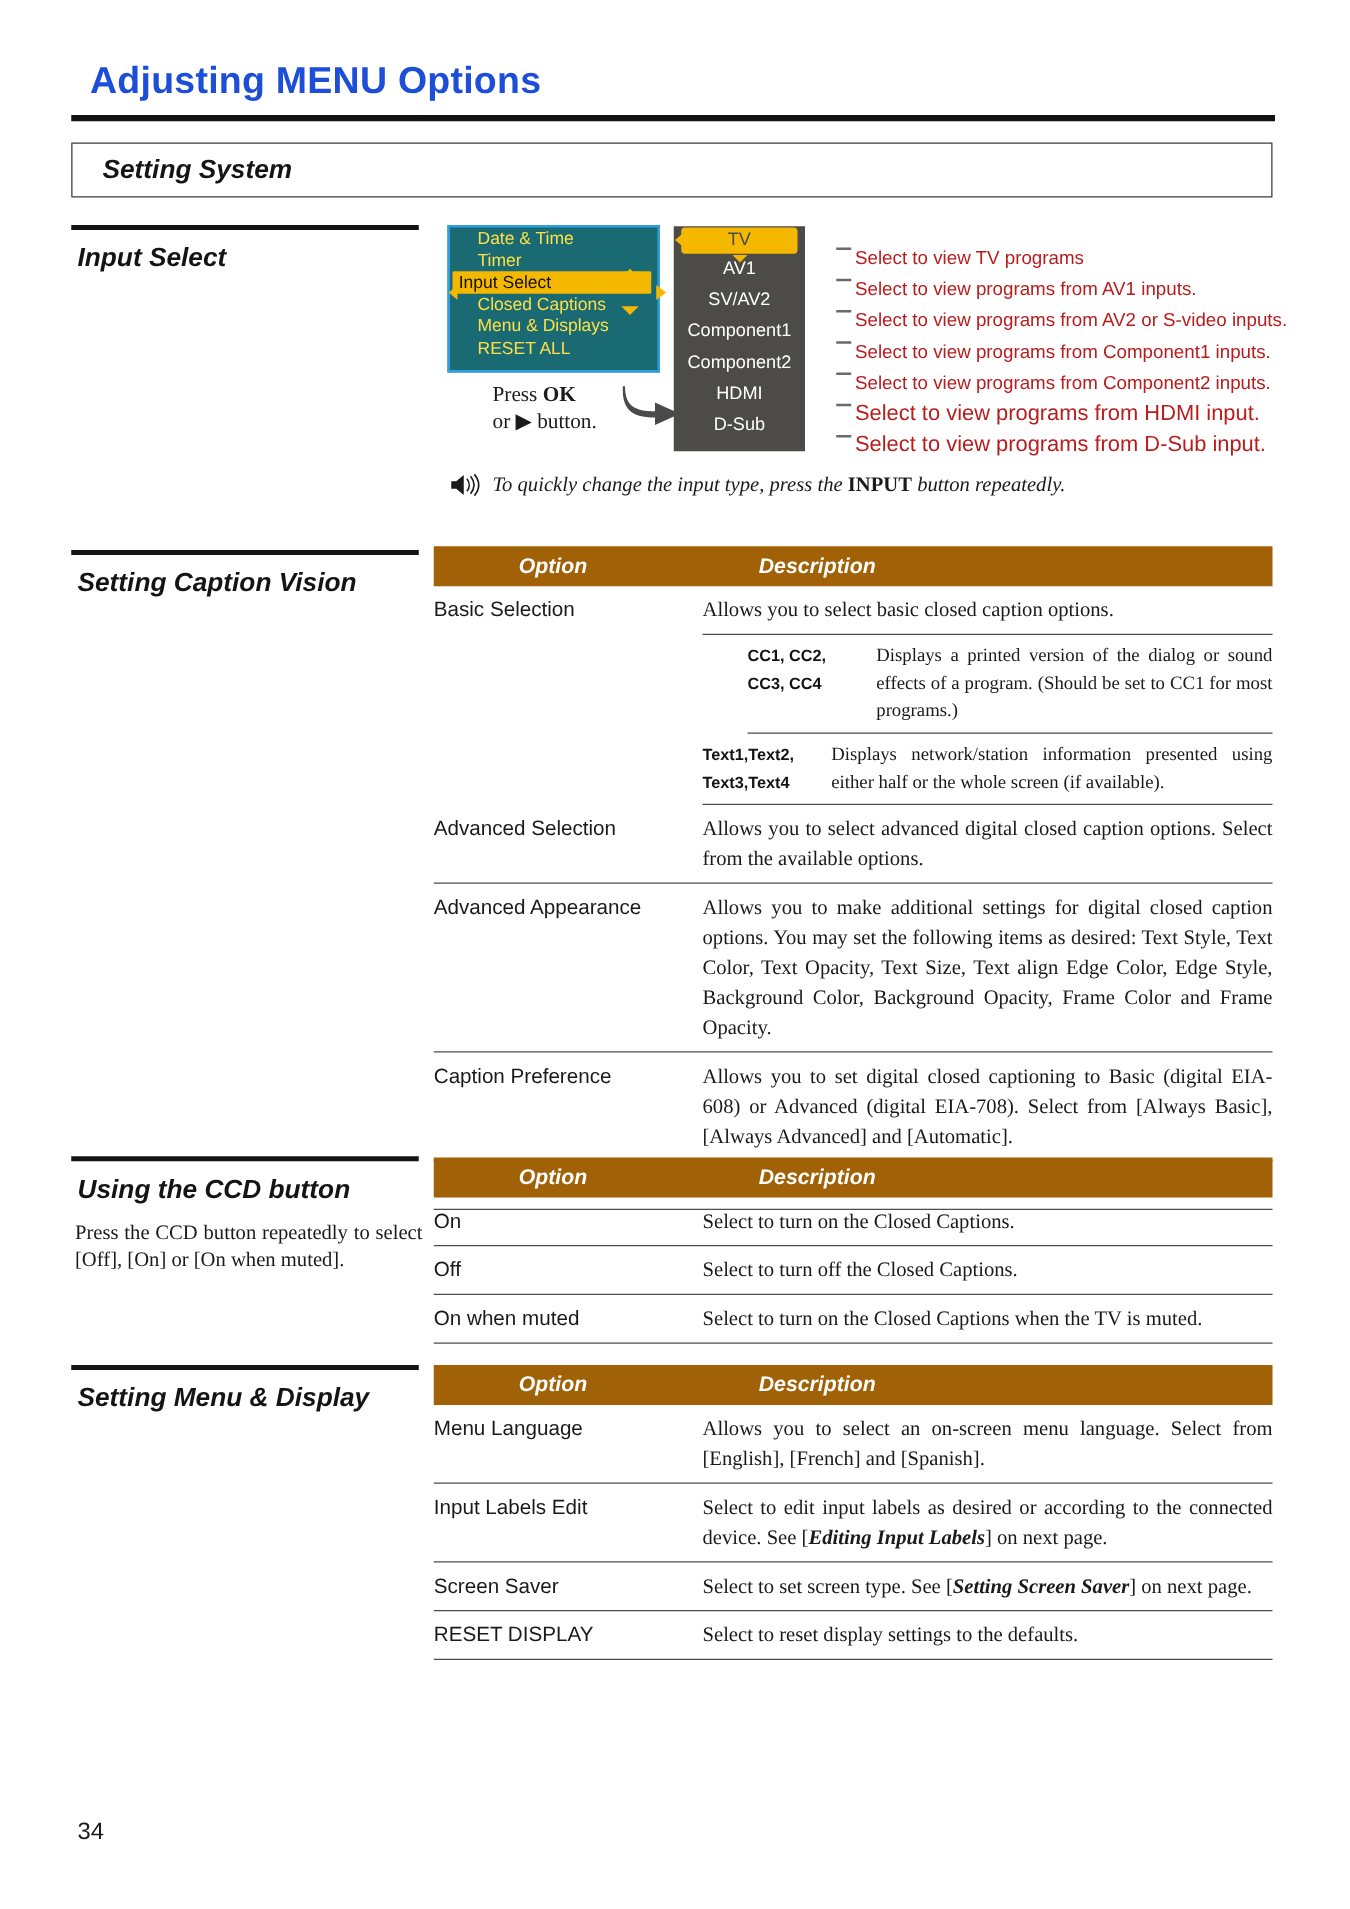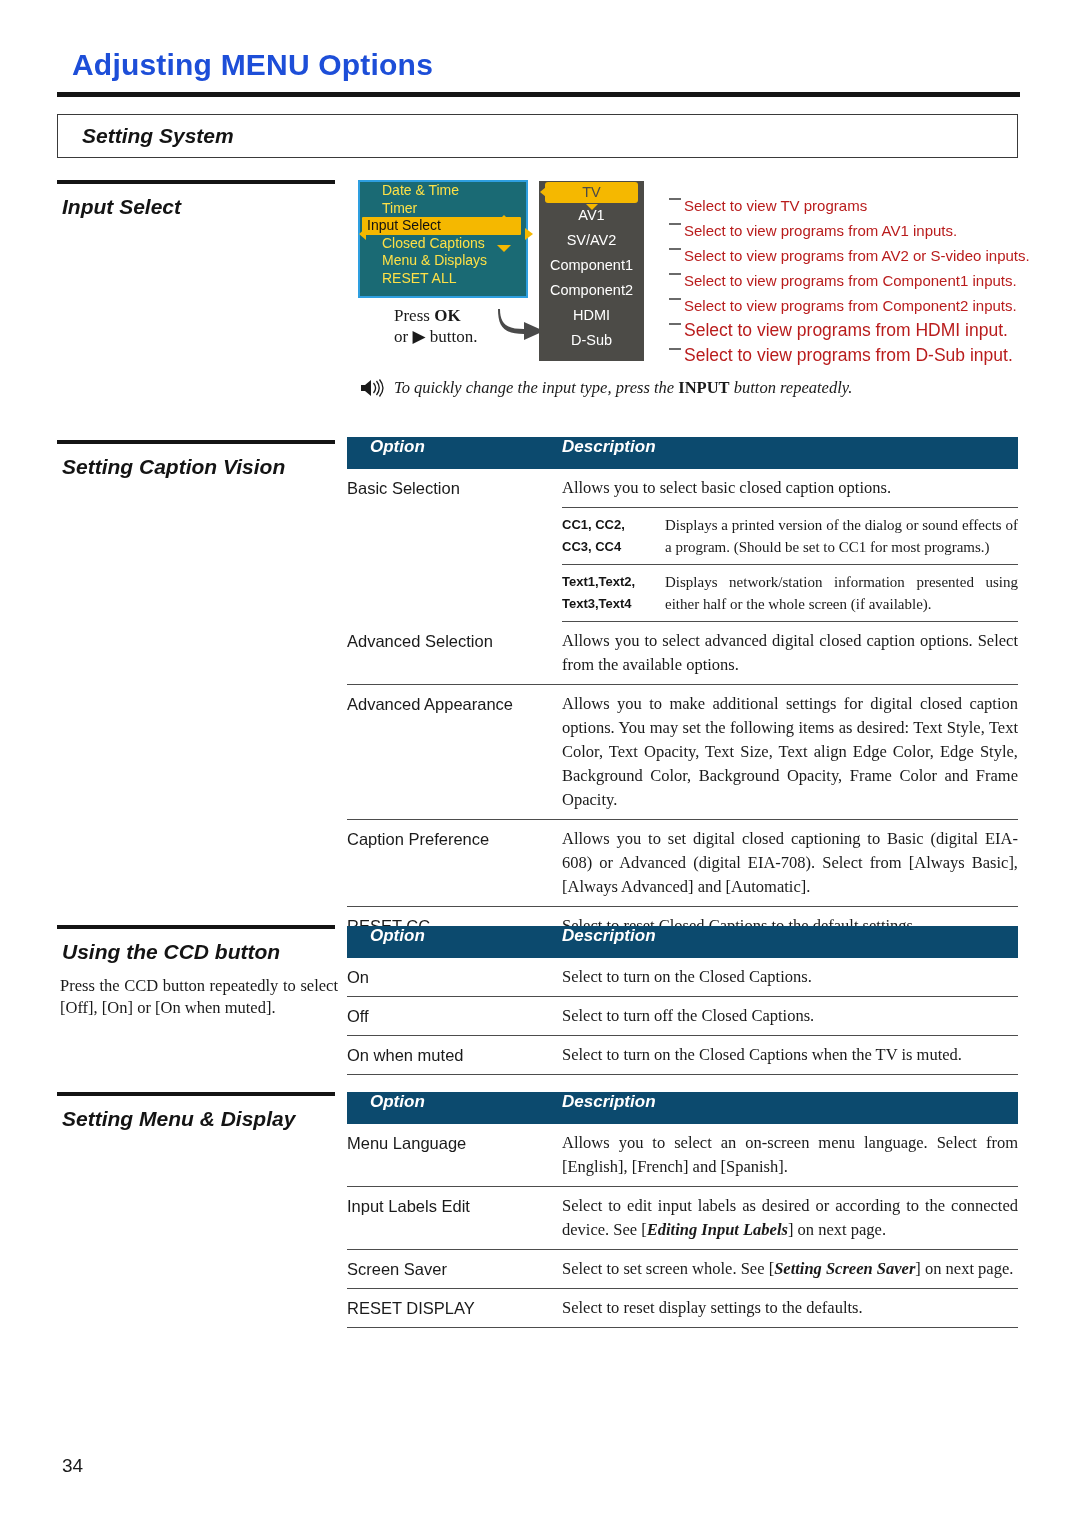--- a/index.html
+++ b/index.html
@@ -274,23 +274,24 @@
   .note-row .note-txt b { font-weight: bold; font-style: normal; }
 
   
   .tbl {
     position: absolute;
     left: 347px;
     width: 671px;
   }
   .tbl .thead {
     display: flex;
-    background: #0c4a6e;
+    background: #a16207;
     height: 32px;
-    align-items: flex-start;
+    align-items: center;
+    padding-left: 45px;
   }
   .tbl .thead .c1 {
     width: 215px;
     padding-left: 23px;
     box-sizing: border-box;
   }
   .tbl .thead span {
     font-family: "Liberation Sans", sans-serif;
     font-style: italic;
     font-weight: bold;
@@ -454,21 +455,21 @@
     <div class="thead">
       <div class="c1"><span>Option</span></div>
       <div class="c2"><span>Description</span></div>
     </div>
     <div id="cap-body">
         <div class="trow nb">
           <div class="c1">Basic Selection</div>
           <div class="c2 nj">Allows you to select basic closed caption options.</div>
         </div>
         <div class="subwrap" style="margin-top: 7px;">
-          <div class="subrow" style="border-top: none;">
+          <div class="subrow" style="border-top: none; margin-left: 36px;">
             <div class="s1">
               <div>CC1, CC2,</div>
               <div>CC3, CC4</div>
             </div>
             <div class="s2">Displays a printed version of the dialog or sound effects of a program. (Should be set to CC1 for most programs.)</div>
           </div>
           <div class="subrow">
             <div class="s1">
               <div>Text1,Text2,</div>
               <div>Text3,Text4</div>
@@ -525,21 +526,21 @@
         <div class="trow">
           <div class="c1">Menu Language</div>
           <div class="c2"><span>Allows you to select an on-screen menu language. Select from [English], [French] and [Spanish].</span></div>
         </div>
         <div class="trow">
           <div class="c1">Input Labels Edit</div>
           <div class="c2"><span>Select to edit input labels as desired or according to the connected device. See [</span><b class="bi">Editing Input Labels</b><span>] on next page.</span></div>
         </div>
         <div class="trow">
           <div class="c1">Screen Saver</div>
-          <div class="c2"><span>Select to set screen whole. See [</span><b class="bi">Setting Screen Saver</b><span>] on next page.</span></div>
+          <div class="c2"><span>Select to set screen type. See [</span><b class="bi">Setting Screen Saver</b><span>] on next page.</span></div>
         </div>
         <div class="trow">
           <div class="c1">RESET DISPLAY</div>
           <div class="c2"><span>Select to reset display settings to the defaults.</span></div>
         </div>
       </div>
   </div>
 
   <div class="page-num">34</div>
 

